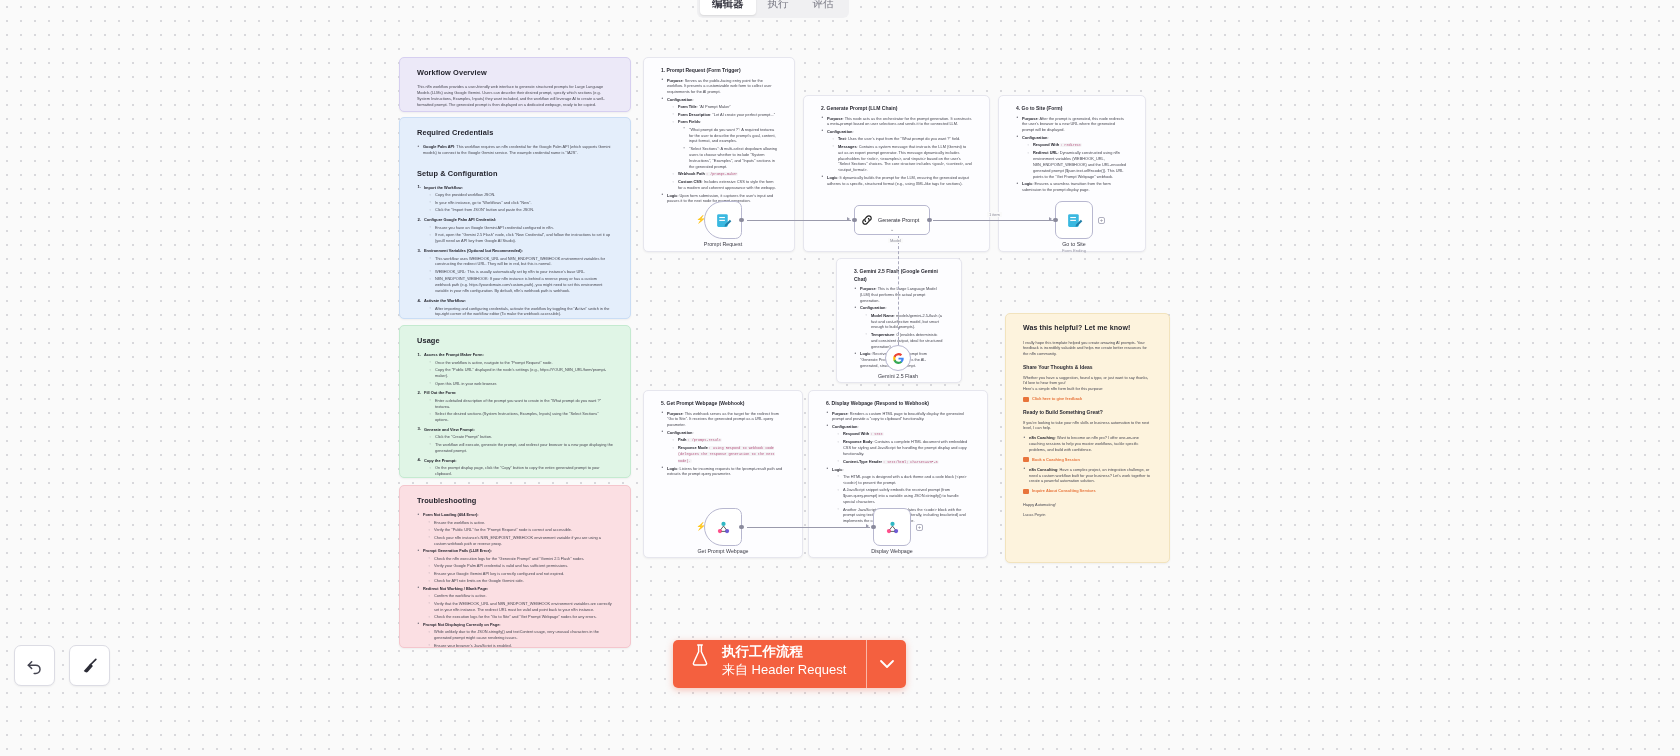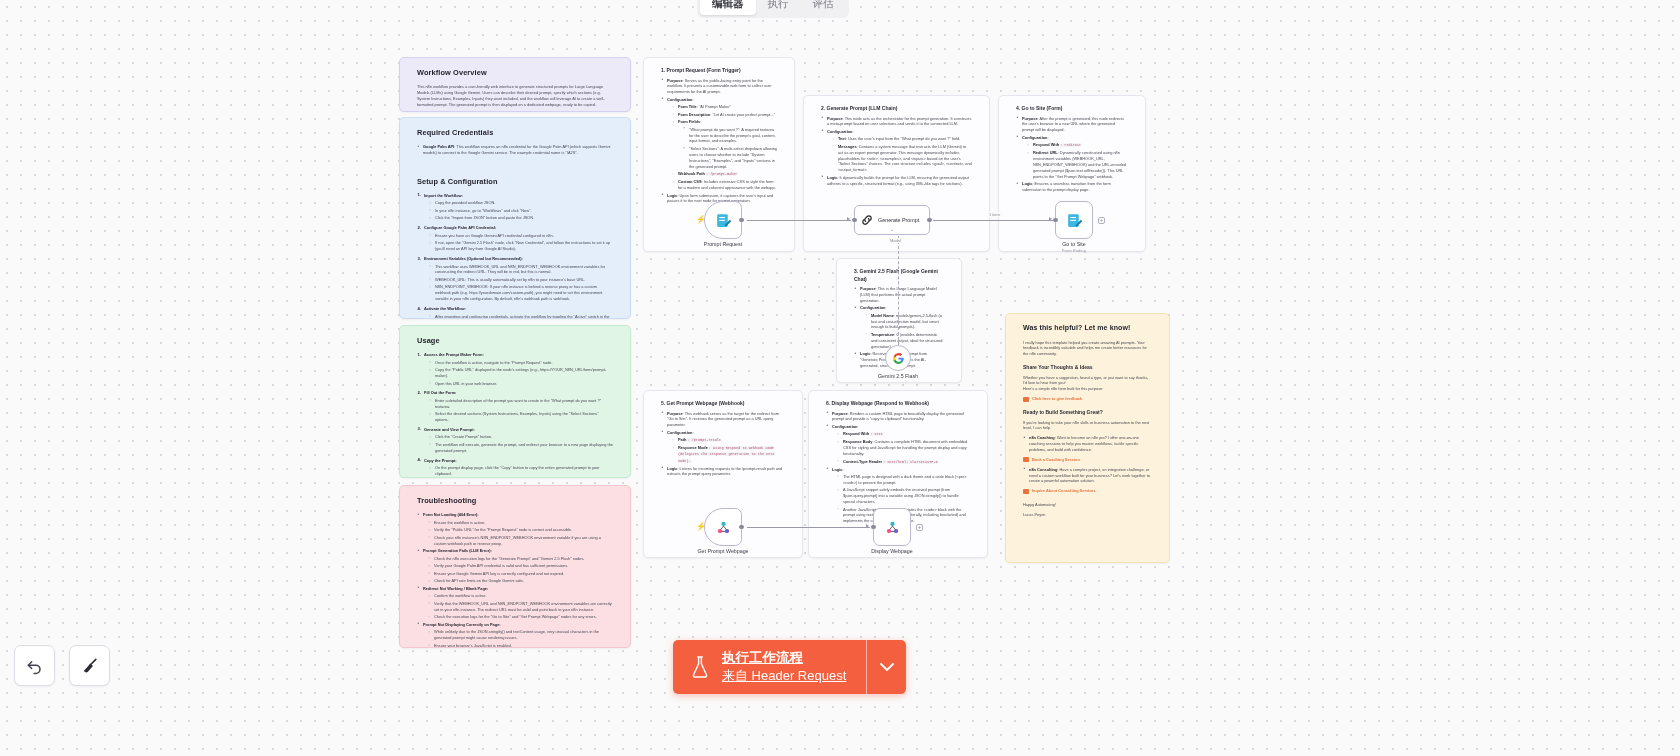--- a/index.html
+++ b/index.html
@@ -101,22 +101,22 @@
     border-top:2.3px solid transparent;border-bottom:2.3px solid transparent; }
 
   .dashed-link { position: absolute; border-left: 1px dashed #a9a9bd; }
 
   
   .exec-wrap {
     position: absolute; left: 673px; top: 640px; display: flex;
     border-radius: 5px; overflow: hidden; box-shadow: 0 2px 7px rgba(240,90,60,.35);
   }
   .exec-main {
-    background: #f4603f; color: #fff; display: flex; align-items: center; gap: 11px;
-    padding: 9px 20px 9px 16px; cursor: pointer; text-decoration: underline;
+    background: #f4603f; color: #fff; display: flex; align-items: flex-start; gap: 11px;
+    padding: 3px 20px 9px 16px; cursor: pointer;
   }
   .exec-txt { font-size: 13.5px; line-height: 1.35; font-weight: 600; }
   .exec-txt .l2 { font-weight: 500; font-size: 13px; }
   .exec-caret {
     background: #f4603f; width: 40px; display: flex; align-items: center; justify-content: center;
     border-left: 1px solid rgba(255,255,255,.55); color: #fff; cursor: pointer;
   }
 
   
   .ctl {
@@ -142,21 +142,21 @@
     <p>This n8n workflow provides a user-friendly web interface to generate structured prompts for Large Language Models (LLMs) using Google Gemini. Users can describe their desired prompt, specify which sections (e.g. System Instructions, Examples, Inputs) they want included, and the workflow will leverage AI to create a well-formatted prompt. The generated prompt is then displayed on a dedicated webpage, ready to be copied.</p>
   </div>
 
   <div class="note note-blue" style="left:399px; top:117px; width:232px; height:202px;">
     <h3>Required Credentials</h3>
     <ul>
       <li>
         <b>Google Palm API</b><span>: This workflow requires an n8n credential for the Google Palm API (which supports Gemini models) to connect to the Google Gemini service. The example credential name is "IA2S".</span>
       </li>
     </ul>
-    <h3 style="margin-top:20px">Setup &amp; Configuration</h3>
+    <h3 style="margin-top:12px">Setup &amp; Configuration</h3>
     <ol>
       <li><span>Import the Workflow:</span>
         <ul>
             <li>Copy the provided workflow JSON.</li>
             <li>In your n8n instance, go to "Workflows" and click "New".</li>
             <li>Click the "Import from JSON" button and paste the JSON.</li>
           </ul></li>
       <li><span>Configure Google Palm API Credential:</span>
         <ul>
             <li>Ensure you have an Google Gemini API credential configured in n8n.</li>

